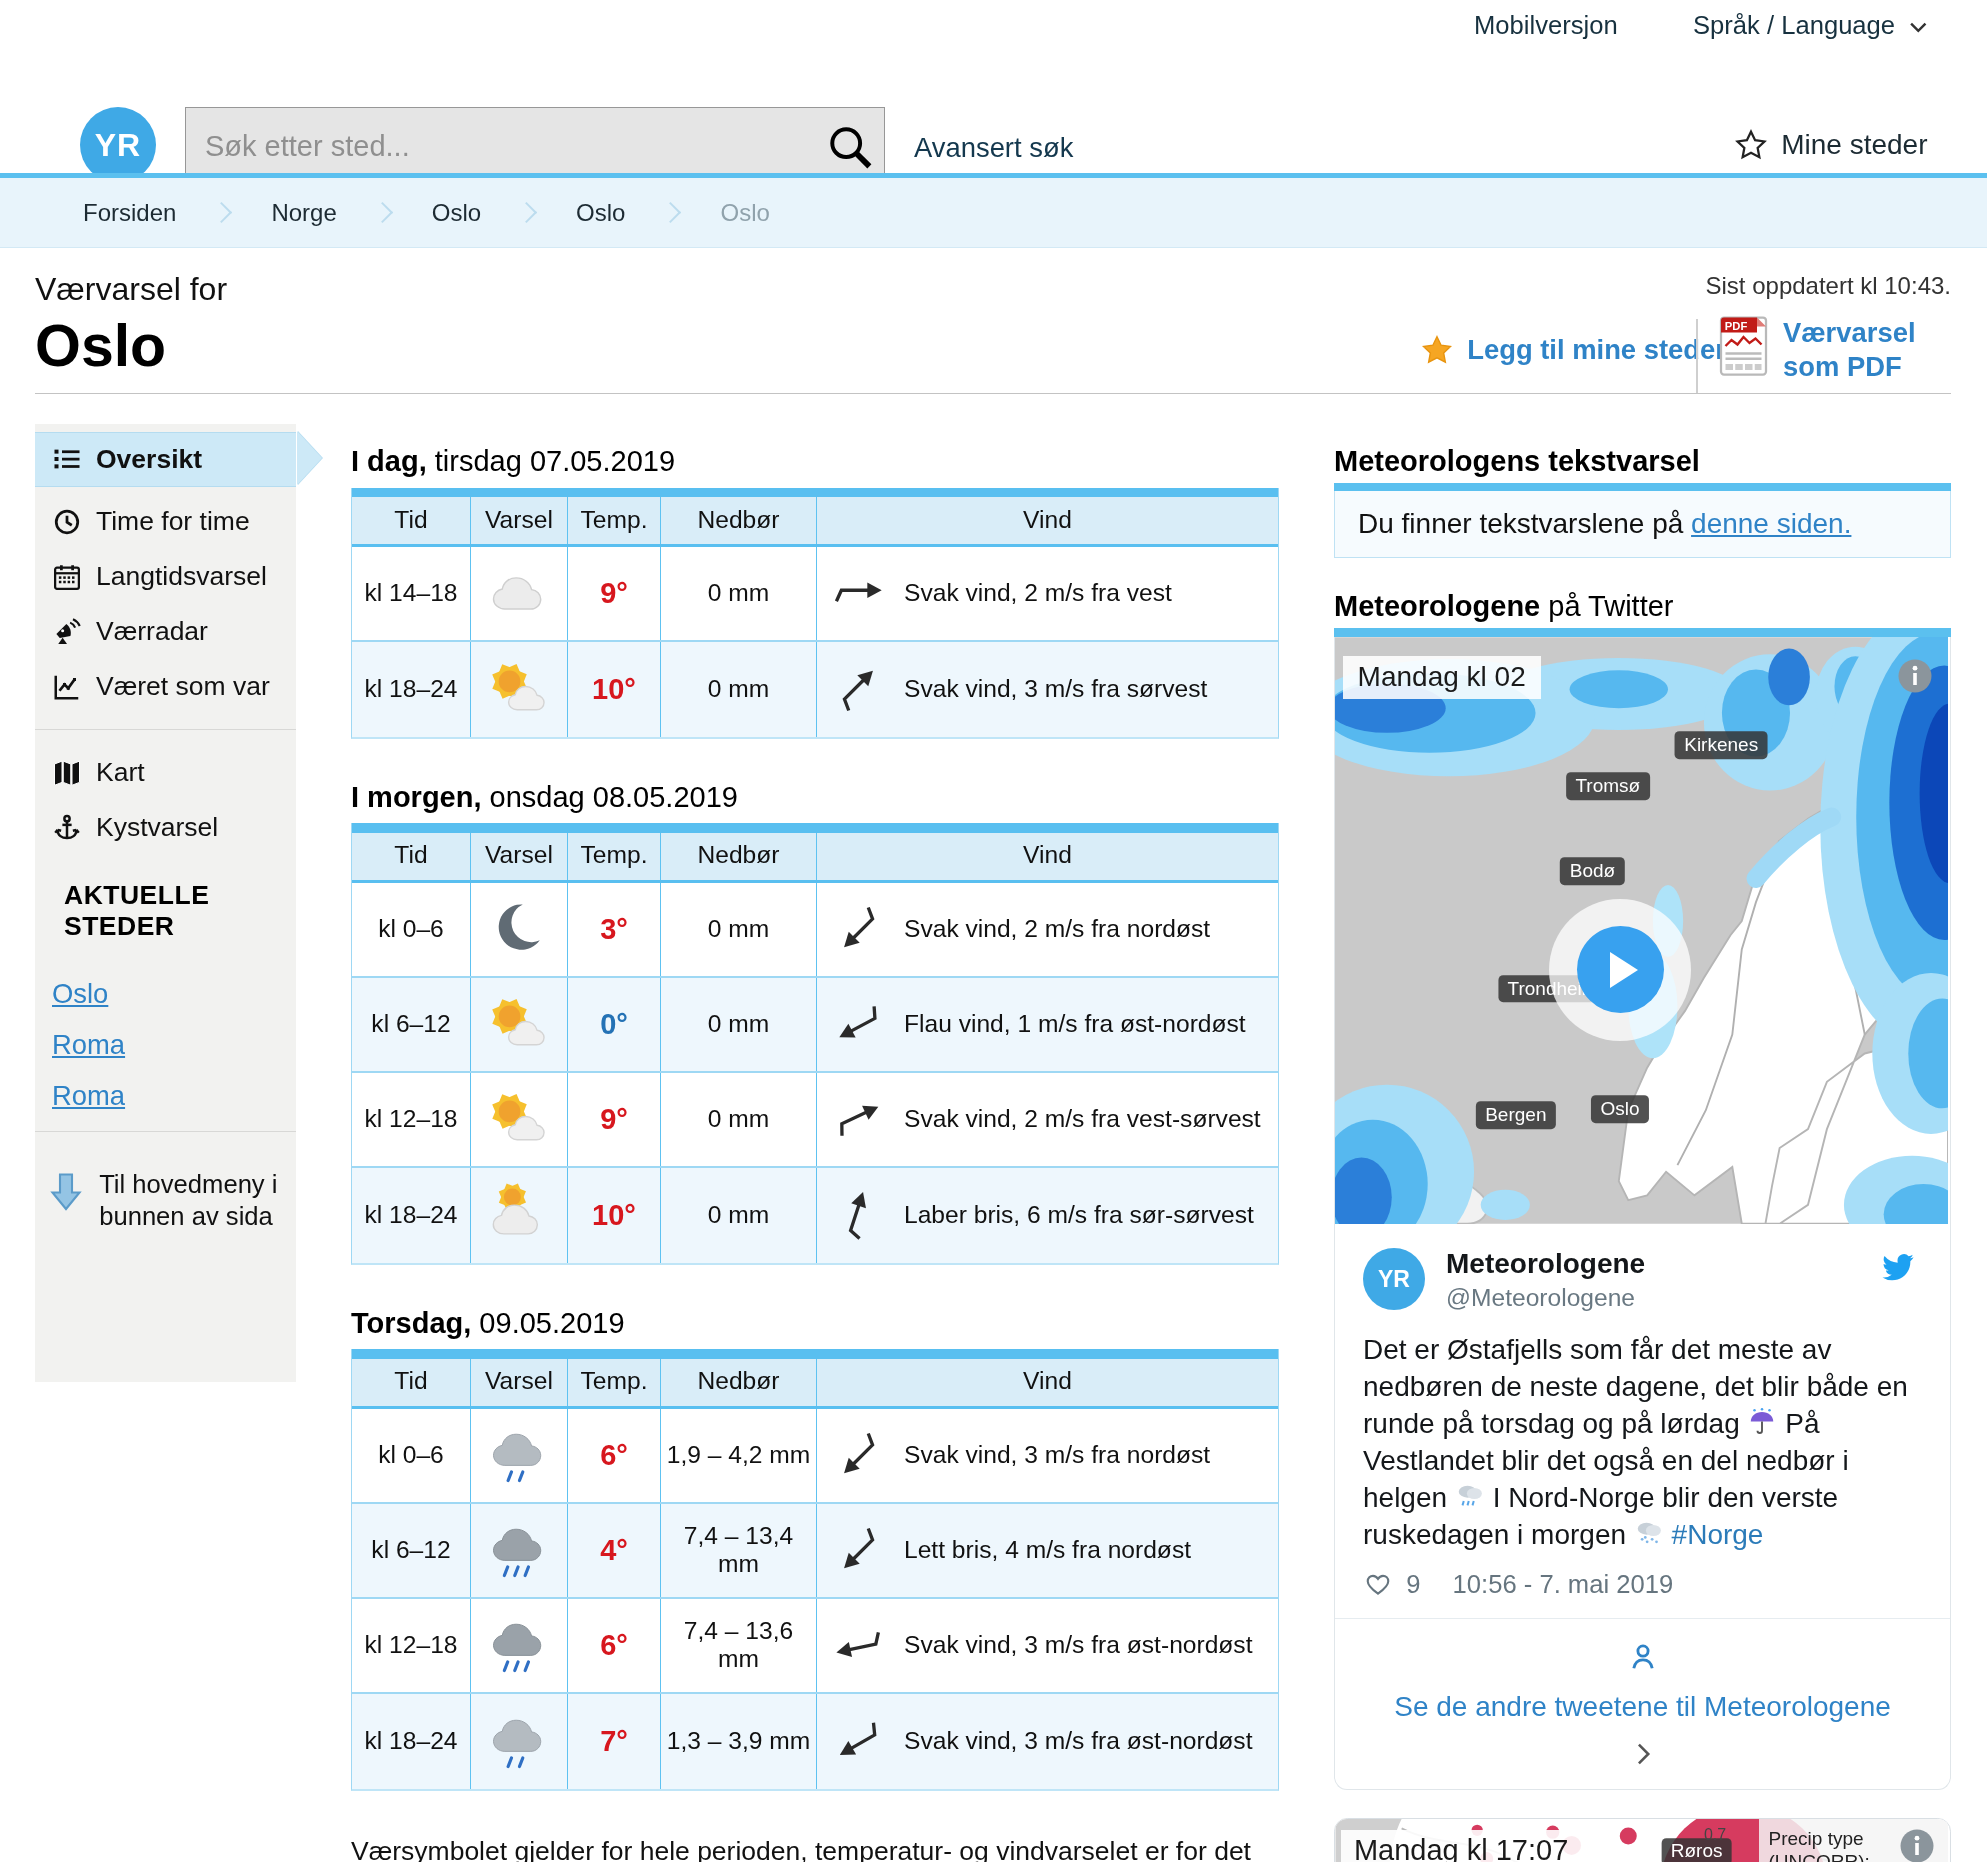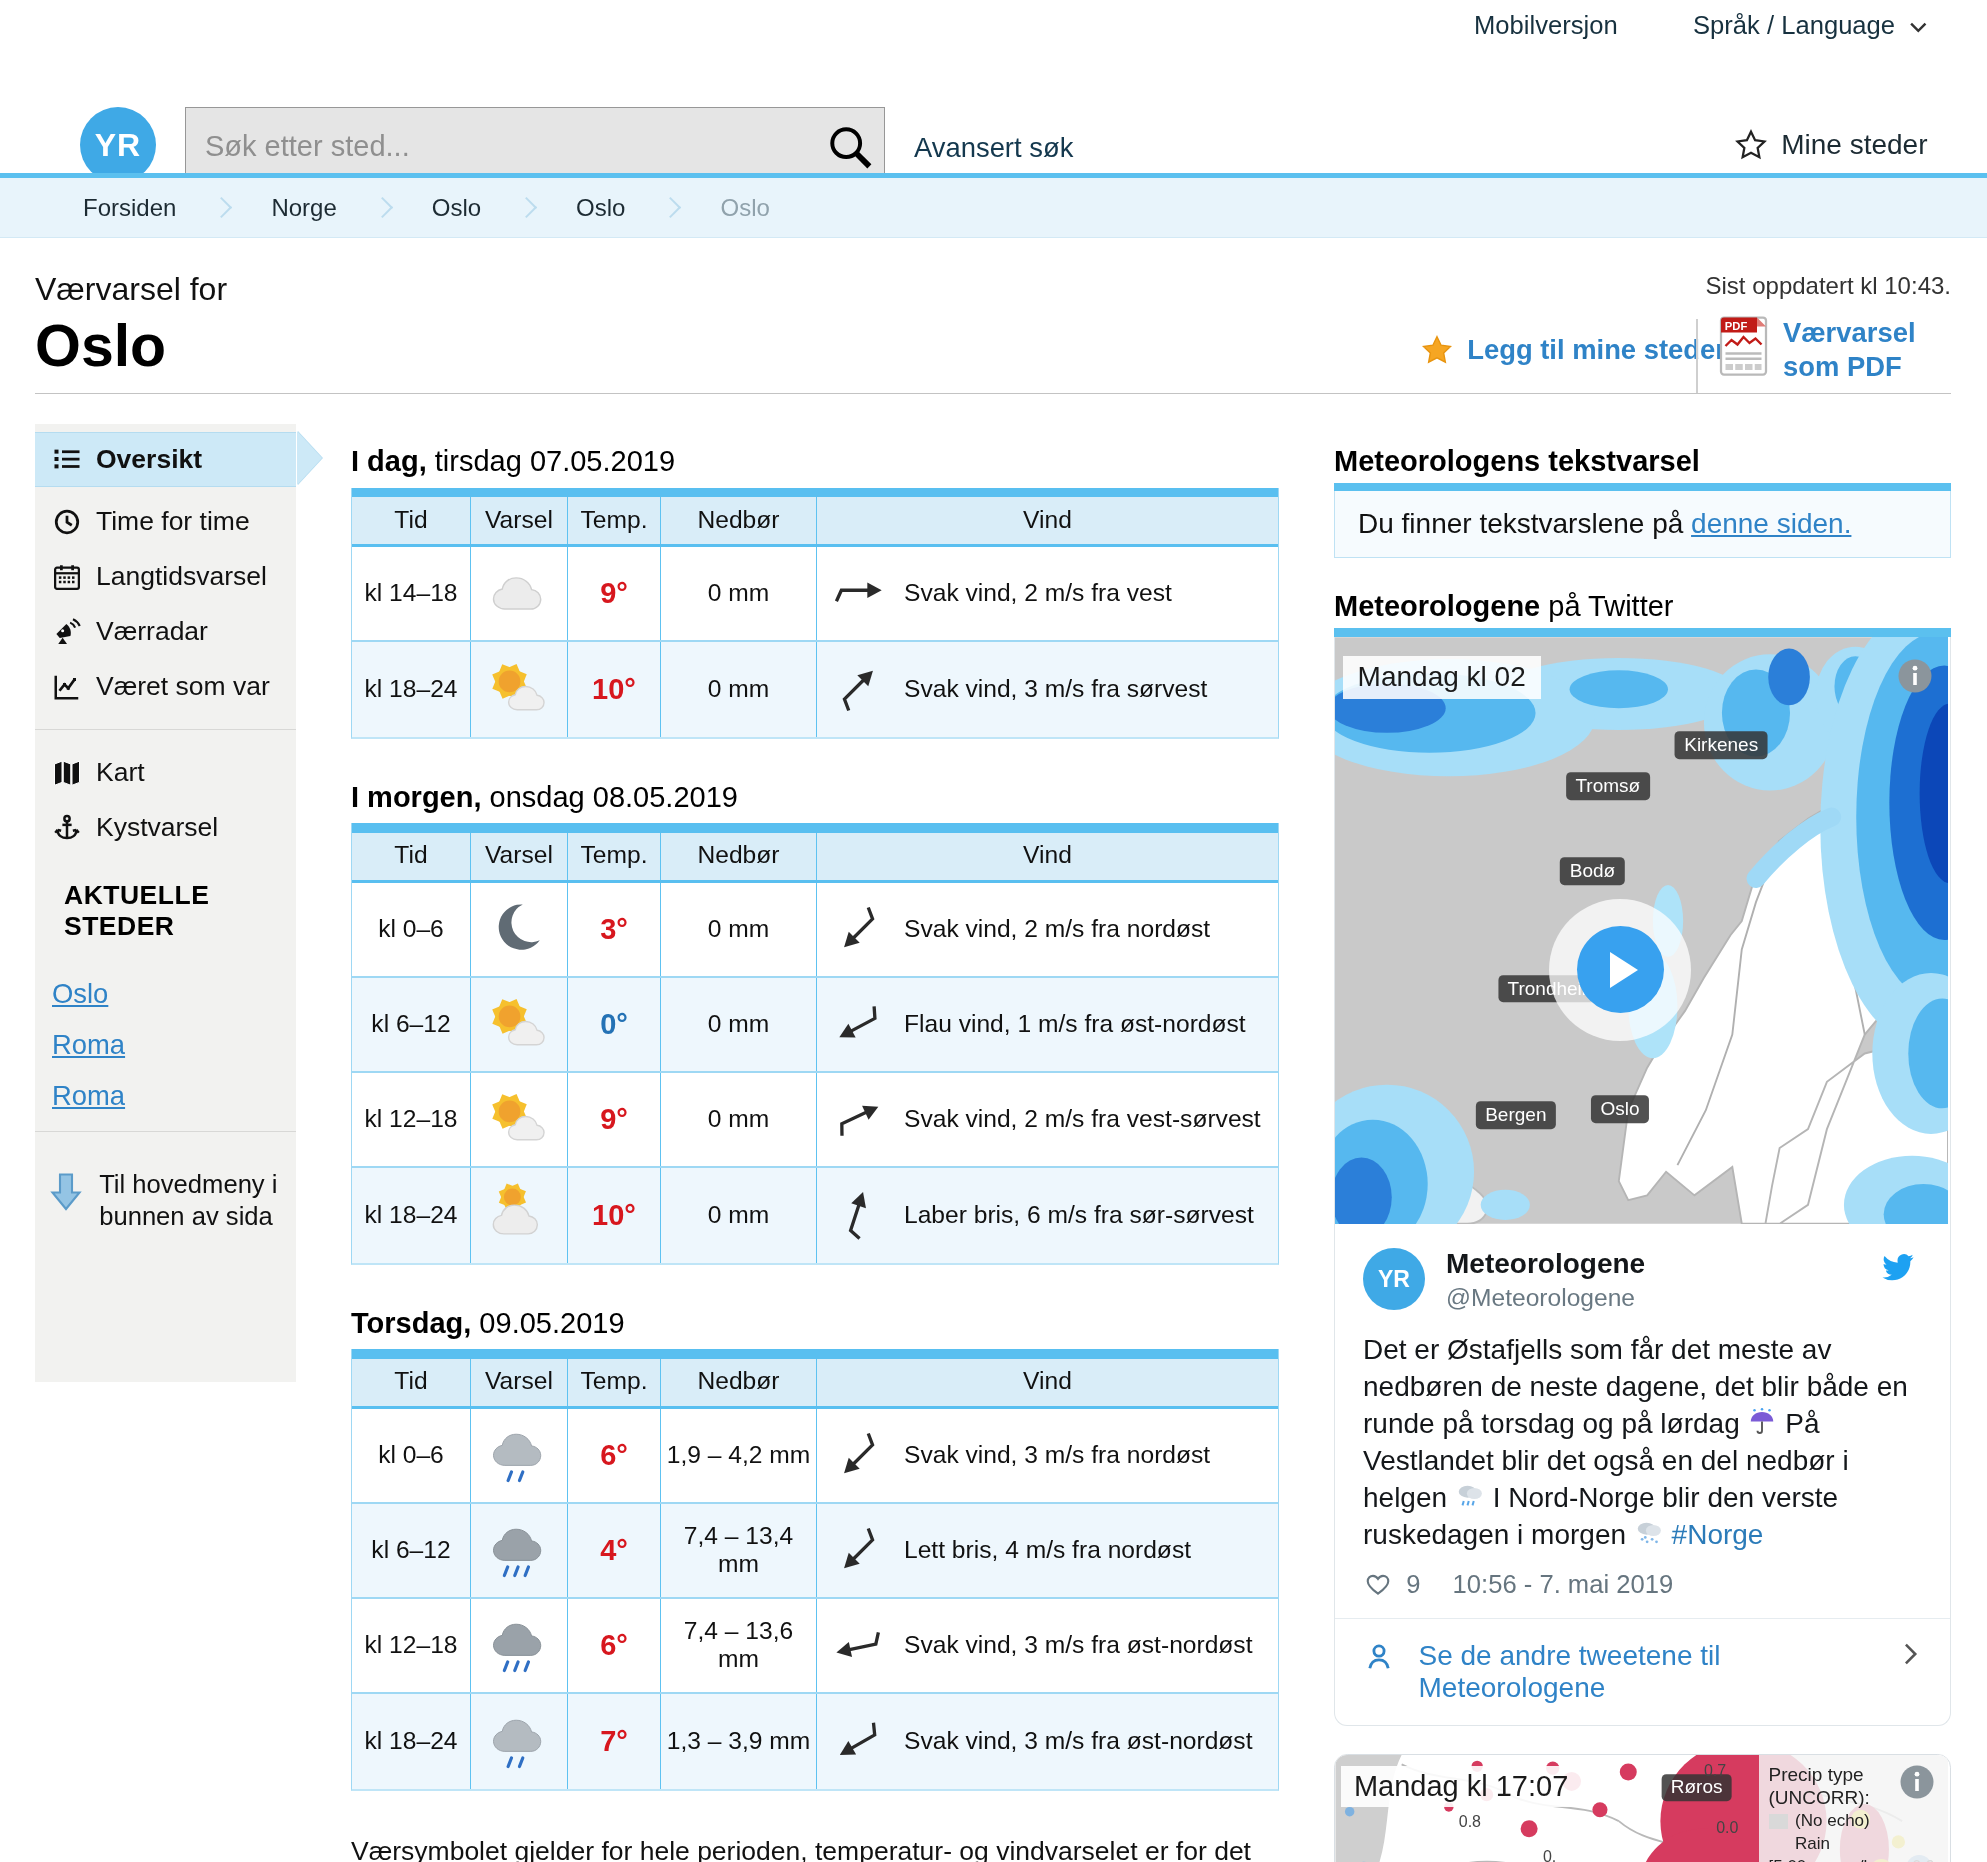--- a/index.html
+++ b/index.html
@@ -27,21 +27,21 @@
   .searchwrap input { flex:1; height:100%; border:none; background:transparent; outline:none;
           font-family:"Liberation Sans",sans-serif; font-size:29px; color:#555; padding:0 19px; }
   .searchwrap input::placeholder { color:#8f8f8f; }
   .searchbtn { width:53px; height:53px; margin-right:7.6px; cursor:pointer; }
   .advsok { position:absolute; left:914px; top:87px; font-size:27.4px; color:#14384e; cursor:pointer; }
   .minesteder { position:absolute; left:1734px; top:83px; display:flex; align-items:center; gap:13.2px;
           font-size:28px; color:#1c2b33; cursor:pointer; }
   .minesteder .icn { width:34px; height:34px; }
 
   
-  .crumbs { position:absolute; top:173px; left:0; width:1987px; height:65px; background:#e8f4fb;
+  .crumbs { position:absolute; top:173px; left:0; width:1987px; height:75px; background:#e8f4fb;
           border-top:5.7px solid #5bc0ef; border-bottom:1.9px solid #d3e9f5;
           display:flex; align-items:center; padding-left:83px; }
   .crumb { font-size:24px; color:#1d2b33; cursor:pointer; white-space:nowrap; }
   .crumb.current { color:#90a2ac; cursor:default; }
   .csep { width:15px; height:15px; border-top:2.8px solid #bcdcee; border-right:2.8px solid #bcdcee;
           transform:rotate(45deg); margin:0 42px 0 38px; flex:0 0 auto; }
 
   
   .updated { position:absolute; top:272px; right:36px; font-size:24px; color:#333; }
   .kicker { position:absolute; left:35px; top:271px; font-size:32px; color:#111; }
@@ -121,21 +121,21 @@
             font-size:23px; display:flex; align-items:center; justify-content:center; flex:0 0 auto; }
   .twname { font-size:28px; font-weight:bold; color:#14171a; }
   .twhandle { font-size:24.6px; color:#697882; margin-top:3.8px; }
   .birdicn { position:absolute; right:3.8px; top:1.9px; width:40px; height:34px; cursor:pointer; }
   .twtext { margin-top:19px; font-size:28px; line-height:37px; color:#14171a; }
   .twtext a { color:#2b7bb9; text-decoration:none; cursor:pointer; }
   .twtext .emoji { display:inline-block; width:30px; height:30px; vertical-align:-3.8px; }
   .twmeta { display:flex; align-items:center; gap:13.2px; margin-top:17px; font-size:25.6px; color:#66757f; }
   .twmeta .icn { width:30px; height:28px; cursor:pointer; }
   .twmeta .cnt { margin-right:19px; }
-  .morelink { display:flex; align-items:flex-start; gap:23px; border-top:1.9px solid #e6ecf0; padding:21px 26.5px; cursor:pointer; }
+  .morelink { display:flex; align-items:center; gap:17px; border-top:1.9px solid #e6ecf0; padding:21px 26.5px; cursor:pointer;flex-direction:column; }
   .morelink .txt { font-size:28px; color:#2f83c7; flex:1; }
   .morelink .icn.p { width:34px; height:34px; } .morelink .icn.c { width:28px; height:28px; }
 
   .radarcard { margin-top:28px; border:1.9px solid #d9dfe4; border-radius:13.2px; overflow:hidden; position:relative;
                width:617px; height:208px; background:#fff; }
   .map2 { position:relative; width:613px; height:204px; }
   .maplabel2 { position:absolute; left:5.7px; top:11.4px; background:rgba(255,255,255,.9); color:#1a1a1a; font-size:29px; padding:3.8px 13.2px; }
   .legend { position:absolute; right:0; top:0; width:189px; height:204px; background:rgba(244,244,244,.85); padding:7.6px 9.5px; }
   .legtitle { font-size:19px; color:#222; line-height:23px; width:114px; }
   .legrow { display:flex; align-items:center; gap:7.6px; margin-top:2.8px; }

